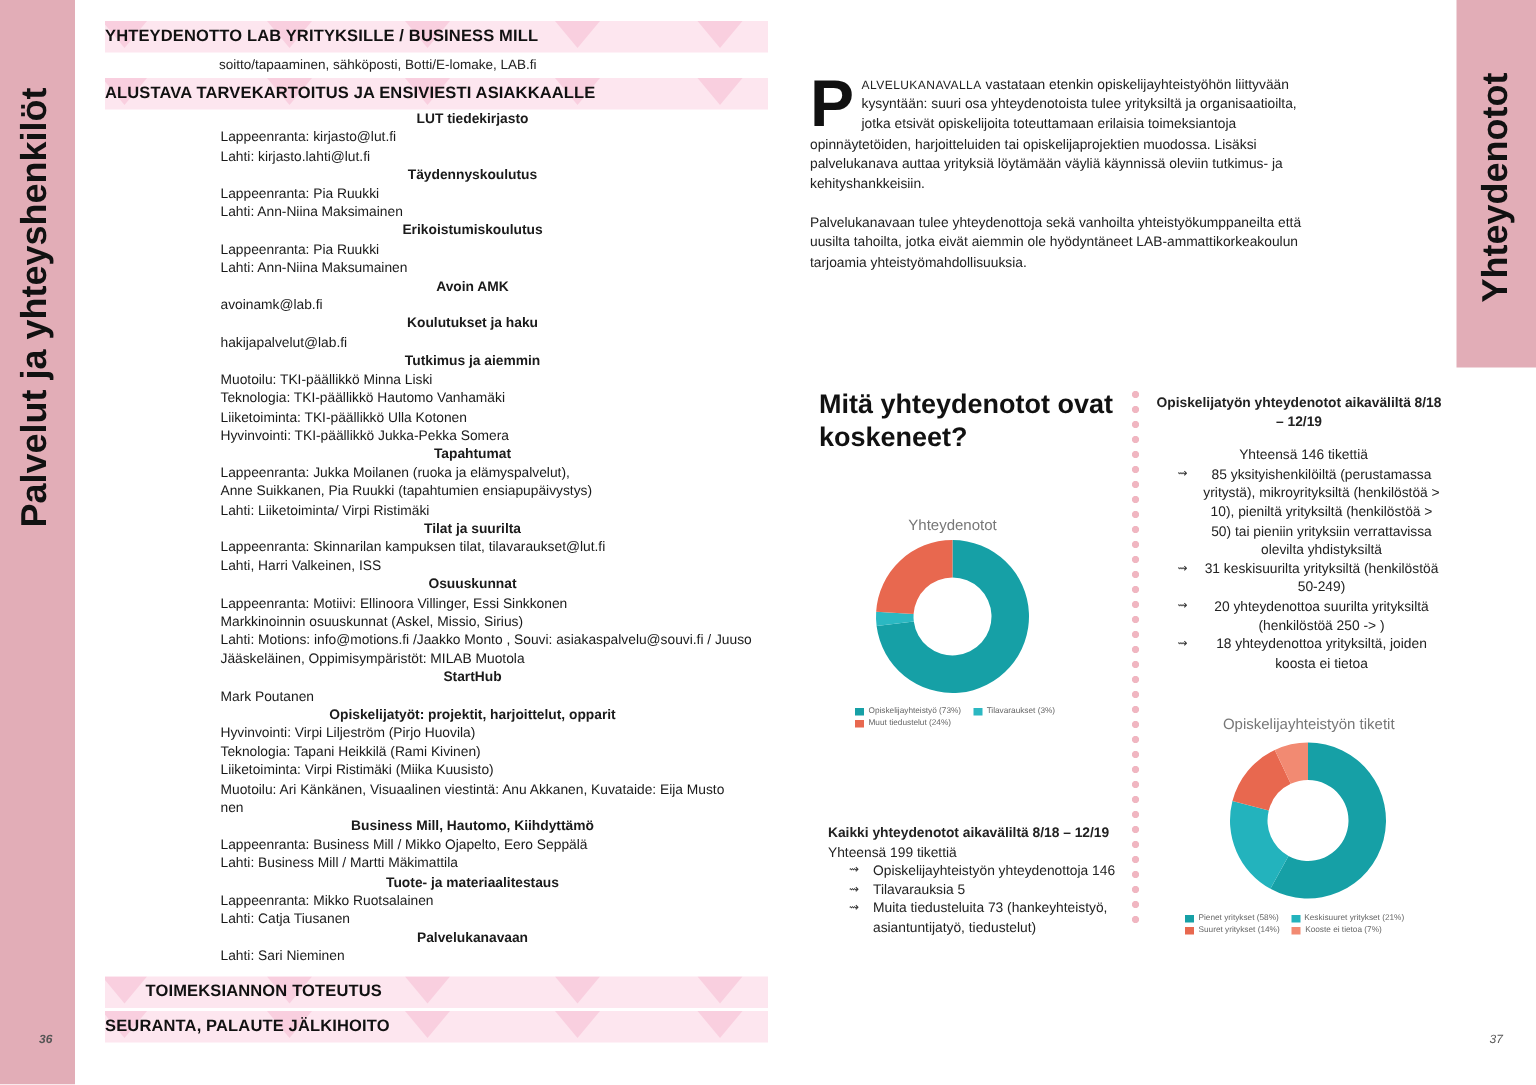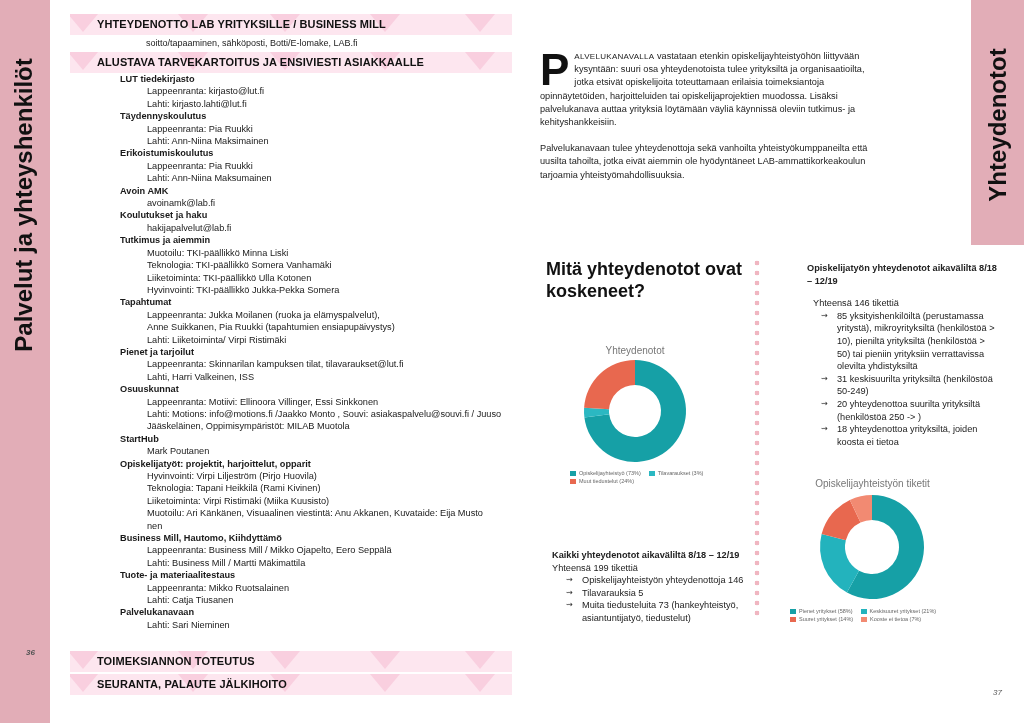--- a/index.html
+++ b/index.html
@@ -4,37 +4,37 @@
 <style>
   * { box-sizing: border-box; margin: 0; padding: 0; }
   html, body { width: 1024px; height: 723px; overflow: hidden; background: #ffffff; }
   body { font-family: "Liberation Sans", sans-serif; color: #1a1a1a; position: relative; }
 
   .side-left { position: absolute; left: 0; top: 0; width: 50px; height: 723px; background: #e2adb7; }
   .side-left .vtitle { position: absolute; left: 6px; top: 40px; width: 36px; height: 330px;
     display: flex; align-items: center; justify-content: center; }
   .side-left .vtitle span { transform: rotate(-90deg); white-space: nowrap; font-size: 24px; font-weight: bold; color: #111; }
   .page-num { position: absolute; font-size: 8px; color: #555; font-style: italic; }
-  .pn-left { left: 26px; top: 648px; font-weight: bold; }
+  .pn-left { left: 26px; top: 688px; font-weight: bold; }
   .pn-right { left: 993px; top: 688px; text-align: center; }
 
   .side-right { position: absolute; left: 971px; top: 0; width: 53px; height: 245px; background: #e2adb7; }
   .side-right .vtitle { position: absolute; left: 0; top: 20px; width: 53px; height: 210px;
     display: flex; align-items: center; justify-content: center; }
   .side-right .vtitle span { transform: rotate(-90deg); white-space: nowrap; font-size: 24px; font-weight: bold; color: #111; }
 
   
   .band { position: absolute; left: 70px; width: 442px; height: 21px; background: #fde6ef; overflow: hidden; }
   .band .tri { position: absolute; top: 0; width: 0; height: 0; border-left: 15px solid transparent;
     border-right: 15px solid transparent; border-top: 18px solid #f9cfdf; }
-  .band .label { position: relative; z-index: 1; font-weight: bold; font-size: 11px; line-height: 21px; padding-left: 27px; color: #111; letter-spacing: 0.1px; }
+  .band .label { position: relative; z-index: 1; font-weight: bold; font-size: 11px; line-height: 21px; color: #111; letter-spacing: 0.1px; }
   .band-sub { position: absolute; left: 146px; font-size: 9px; color: #222; }
 
   .contacts { position: absolute; left: 120px; top: 73px; width: 390px; font-size: 9.2px; line-height: 12.4px; }
-  .contacts .cat { font-weight: bold; }
+  .contacts .cat { font-weight: bold; text-align: center; }
   .contacts .ln { padding-left: 27px; }
 
   
   .intro { position: absolute; left: 540px; top: 50px; width: 330px; font-size: 9.2px; line-height: 13.2px; color: #222; }
   .dropcap { float: left; font-size: 44px; line-height: 36px; font-weight: bold; margin-right: 5px; margin-top: 2px; font-family: "Liberation Sans", sans-serif; color: #111; }
   .smallcaps { font-size: 8px; letter-spacing: 0.3px; }
   .intro p + p { margin-top: 13px; }
 
   .section-title { position: absolute; left: 546px; top: 258px; width: 200px; font-size: 18px; line-height: 22px; font-weight: bold; color: #111; }
 
@@ -91,32 +91,33 @@
     <div class="ln">Lahti: Ann-Niina Maksimainen</div>
     <div class="cat">Erikoistumiskoulutus</div>
     <div class="ln">Lappeenranta: Pia Ruukki</div>
     <div class="ln">Lahti: Ann-Niina Maksumainen</div>
     <div class="cat">Avoin AMK</div>
     <div class="ln">avoinamk@lab.fi</div>
     <div class="cat">Koulutukset ja haku</div>
     <div class="ln">hakijapalvelut@lab.fi</div>
     <div class="cat">Tutkimus ja aiemmin</div>
     <div class="ln">Muotoilu: TKI-päällikkö Minna Liski</div>
-    <div class="ln">Teknologia: TKI-päällikkö Somera Vanhamäki</div>
+    <div class="ln">Teknologia: TKI-päällikkö Hautomo Vanhamäki</div>
     <div class="ln">Liiketoiminta: TKI-päällikkö Ulla Kotonen</div>
     <div class="ln">Hyvinvointi: TKI-päällikkö Jukka-Pekka Somera</div>
     <div class="cat">Tapahtumat</div>
     <div class="ln">Lappeenranta: Jukka Moilanen (ruoka ja elämyspalvelut),</div>
     <div class="ln">Anne Suikkanen, Pia Ruukki (tapahtumien ensiapupäivystys)</div>
     <div class="ln">Lahti: Liiketoiminta/ Virpi Ristimäki</div>
-    <div class="cat">Pienet ja tarjoilut</div>
+    <div class="cat">Tilat ja suurilta</div>
     <div class="ln">Lappeenranta: Skinnarilan kampuksen tilat, tilavaraukset@lut.fi</div>
     <div class="ln">Lahti, Harri Valkeinen, ISS</div>
     <div class="cat">Osuuskunnat</div>
     <div class="ln">Lappeenranta: Motiivi: Ellinoora Villinger, Essi Sinkkonen</div>
+    <div class="ln">Markkinoinnin osuuskunnat (Askel, Missio, Sirius)</div>
     <div class="ln">Lahti: Motions: info@motions.fi /Jaakko Monto , Souvi: asiakaspalvelu@souvi.fi / Juuso</div>
     <div class="ln">Jääskeläinen, Oppimisympäristöt: MILAB Muotola</div>
     <div class="cat">StartHub</div>
     <div class="ln">Mark Poutanen</div>
     <div class="cat">Opiskelijatyöt: projektit, harjoittelut, opparit</div>
     <div class="ln">Hyvinvointi: Virpi Liljeström (Pirjo Huovila)</div>
     <div class="ln">Teknologia: Tapani Heikkilä (Rami Kivinen)</div>
     <div class="ln">Liiketoiminta: Virpi Ristimäki (Miika Kuusisto)</div>
     <div class="ln">Muotoilu: Ari Känkänen, Visuaalinen viestintä: Anu Akkanen, Kuvataide: Eija Musto</div>
     <div class="ln">nen</div>
@@ -217,21 +218,21 @@
 <div class="stats" style="left:552px; top:549px; width:195px;">
   <div class="head">Kaikki yhteydenotot aikaväliltä 8/18 – 12/19</div>
   <div>Yhteensä 199 tikettiä</div>
   <ul id="stats1">
       <li><span class="bul">⇝</span><span>Opiskelijayhteistyön yhteydenottoja 146</span></li>
       <li><span class="bul">⇝</span><span>Tilavarauksia 5</span></li>
       <li><span class="bul">⇝</span><span>Muita tiedusteluita 73 (hankeyhteistyö, asiantuntijatyö, tiedustelut)</span></li>
     </ul>
 </div>
 
-<div class="stats" style="left:807px; top:262px; width:190px;">
+<div class="stats" style="left:771px; top:262px; width:190px;text-align:center;">
   <div class="head">Opiskelijatyön yhteydenotot aikaväliltä 8/18 – 12/19</div>
   <div style="margin-top:10px; padding-left:6px">Yhteensä 146 tikettiä</div>
   <ul id="stats2">
       <li><span class="bul">⇝</span><span>85 yksityishenkilöiltä (perustamassa yritystä), mikroyrityksiltä (henkilöstöä &gt; 10), pieniltä yrityksiltä (henkilöstöä &gt; 50) tai pieniin yrityksiin verrattavissa olevilta yhdistyksiltä</span></li>
       <li><span class="bul">⇝</span><span>31 keskisuurilta yrityksiltä (henkilöstöä 50-249)</span></li>
       <li><span class="bul">⇝</span><span>20 yhteydenottoa suurilta yrityksiltä (henkilöstöä 250 -&gt; )</span></li>
       <li><span class="bul">⇝</span><span>18 yhteydenottoa yrityksiltä, joiden koosta ei tietoa</span></li>
     </ul>
 </div>
 

